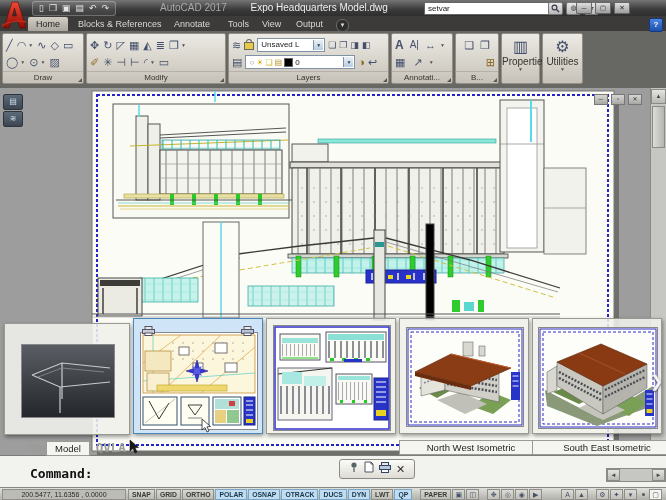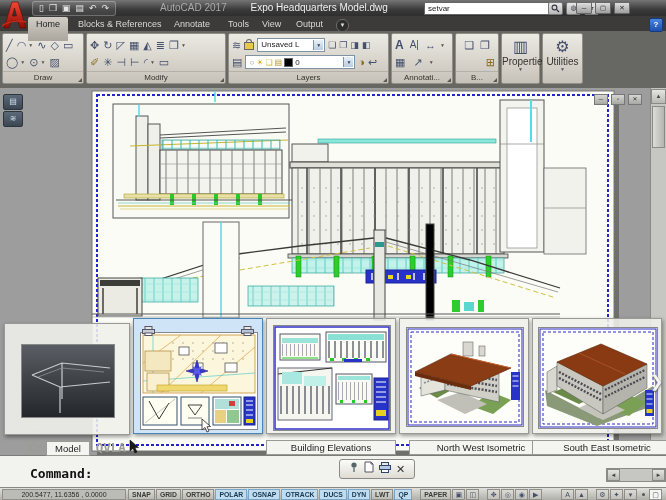--- a/index.html
+++ b/index.html
@@ -18,21 +18,21 @@
   .search{position:absolute;left:424px;top:2px;width:118px;height:11px;background:#fff;
     border:1px solid #666;font-size:8px;color:#222;padding:0 3px;font-family:"Liberation Sans",sans-serif;}
   .sicons{position:absolute;left:548px;top:2px;display:flex;gap:3px;align-items:center;height:12px;}
   .sicons .sb{width:13px;height:11px;background:linear-gradient(#e8e8e8,#b8b8b8);border:1px solid #777;
     border-radius:2px;display:flex;align-items:center;justify-content:center;font-size:7px;color:#334;}
   .winbtns{position:absolute;right:36px;top:2px;display:flex;gap:3px;}
   .winbtns .wb{width:14px;height:10px;background:linear-gradient(#dedede,#9e9e9e);border:1px solid #666;
     border-radius:1px;font-size:6.5px;color:#222;text-align:center;line-height:9px;}
   
   #tabrow{position:absolute;left:0;top:16px;width:666px;height:15px;background:#3c3b39;z-index:19;}
-  .rtab{position:absolute;top:1px;height:24px;line-height:14px;padding:0 8px;font-size:9px;color:#d8d8d6;}
+  .rtab{position:absolute;top:1px;height:14px;line-height:14px;padding:0 8px;font-size:9px;color:#d8d8d6;}
   .rtab.active{background:linear-gradient(#d2cec6,#aaa69e);color:#1e1e1e;border-radius:2px 2px 0 0;}
   .ribmin{position:absolute;left:336px;top:3px;width:11px;height:11px;border-radius:6px;background:#2d2d2b;
     border:1px solid #6a6a68;color:#ddd;font-size:6px;text-align:center;line-height:10px;}
   .helpbtn{position:absolute;right:3px;top:2px;width:12px;height:12px;background:linear-gradient(#4a86e0,#1d4fae);
     border:1px solid #143a80;border-radius:2px;color:#fff;font-size:8px;font-weight:bold;text-align:center;line-height:12px;}
   
   #ribbon{position:absolute;left:0;top:31px;width:666px;height:57px;background:#676763;z-index:18;}
   .panel{position:absolute;top:2px;height:51px;box-sizing:border-box;border:1px solid #938f86;border-radius:2px;
     background:linear-gradient(#eceae4,#d2cec5 70%,#c6c2b9);}
   .p-label{position:absolute;left:0;right:0;bottom:0;height:11px;font-size:8px;color:#36342f;text-align:center;
@@ -557,22 +557,21 @@
       <path d="M66,62 L106,42 M66,69 L106,49" stroke="#4a4a52" stroke-width="2.2" stroke-dasharray="2 1.5"></path>
       <polygon points="18,34 62,16 108,36 64,58" fill="#8a3a12" stroke="#5a2408" stroke-width=".6"></polygon>
       <path d="M40,25 L86,46" stroke="#a85028" stroke-width="1"></path>
       <rect x="106" y="62" width="9" height="26" fill="#2834c8"></rect>
       <path d="M107.5,66 h6 M107.5,71 h6 M107.5,76 h6" stroke="#fff" stroke-width=".9"></path>
       <rect x="107.5" y="81" width="6" height="4" fill="#e8d020"></rect>
     </svg>
   </div>
 
   <div class="qv-label" style="left:46px;top:441px;width:44px">Model</div>
-  <div class="qv-label" style="left:266px;top:440px;width:130px">Building Elevations</div>
-  <div class="qv-label" style="left:409px;top:440px;width:144px">North West Isometric</div>
+  <div class="qv-label" style="left:399px;top:440px;width:144px">North West Isometric</div>
   <div class="qv-label" style="left:532px;top:440px;width:150px">South East Isometric</div>
 
   <div class="gh-view">Perspectiv</div>
 
   <div class="qvtools">
     <span class="ti">
       <svg width="10" height="12">
           <circle cx="5" cy="4" r="2.6" fill="#566"></circle>
           <path d="M5,6.5 V11" stroke="#566" stroke-width="1.3"></path>
         </svg>

